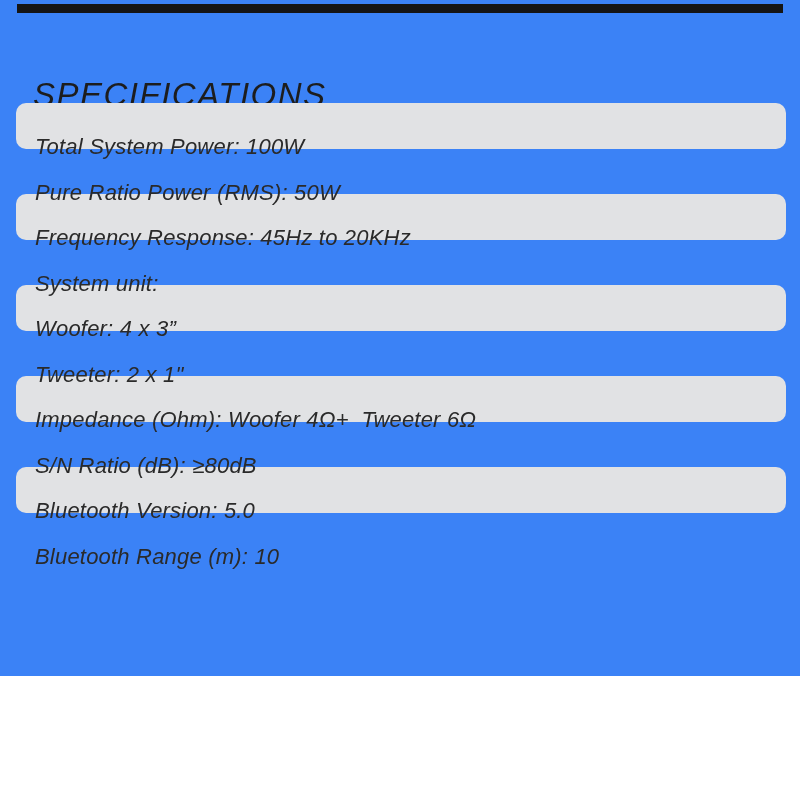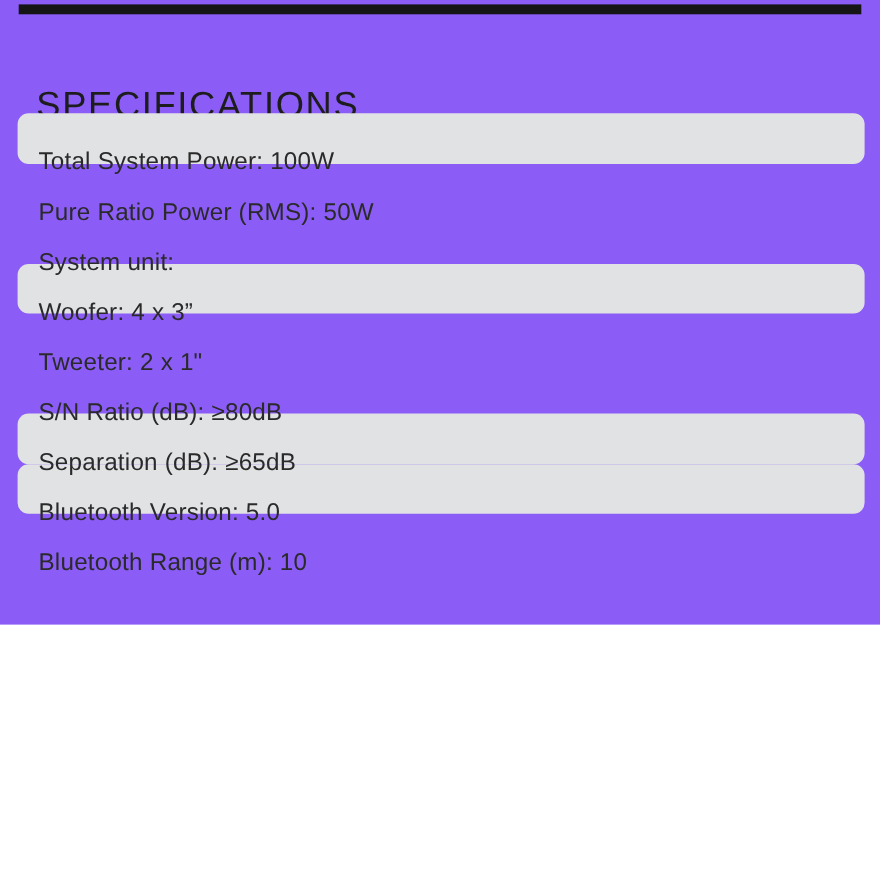--- a/index.html
+++ b/index.html
@@ -3,24 +3,25 @@
 <meta charset="utf-8">
 <style>
   html, body {
     margin: 0;
     padding: 0;
     background: #ffffff;
   }
   .page {
     position: relative;
     width: 800px;
-    height: 568px;
-    background: #8b5cf6;
+    height: 676px;
+    background: #3b82f6;
     font-family: "Liberation Sans", sans-serif;
     overflow: hidden;
+    font-style: italic;
   }
   .top-bar {
     position: absolute;
     left: 17px;
     top: 4px;
     width: 766px;
     height: 9px;
     background: #151515;
   }
   .title {
@@ -67,34 +68,37 @@
 
   <h1 class="title">SPECIFICATIONS</h1>
 
   <div class="spec-list">
     <div class="spec-row shaded">
       <span>Total System Power: 100W</span>
     </div>
     <div class="spec-row">
       <span>Pure Ratio Power (RMS): 50W</span>
     </div>
+    <div class="spec-row shaded">
+      <span>Frequency Response: 45Hz to 20KHz</span>
+    </div>
     <div class="spec-row">
       <span>System unit:</span>
     </div>
     <div class="spec-row shaded">
       <span>Woofer: 4 x 3”</span>
     </div>
     <div class="spec-row">
       <span>Tweeter: 2 x 1"</span>
     </div>
+    <div class="spec-row shaded">
+      <span>Impedance (Ohm): Woofer 4Ω+  Tweeter 6Ω</span>
+    </div>
     <div class="spec-row">
       <span>S/N Ratio (dB): ≥80dB</span>
-    </div>
-    <div class="spec-row shaded">
-      <span>Separation (dB): ≥65dB</span>
     </div>
     <div class="spec-row shaded">
       <span>Bluetooth Version: 5.0</span>
     </div>
     <div class="spec-row">
       <span>Bluetooth Range (m): 10</span>
     </div>
   </div>
 
 </div>

